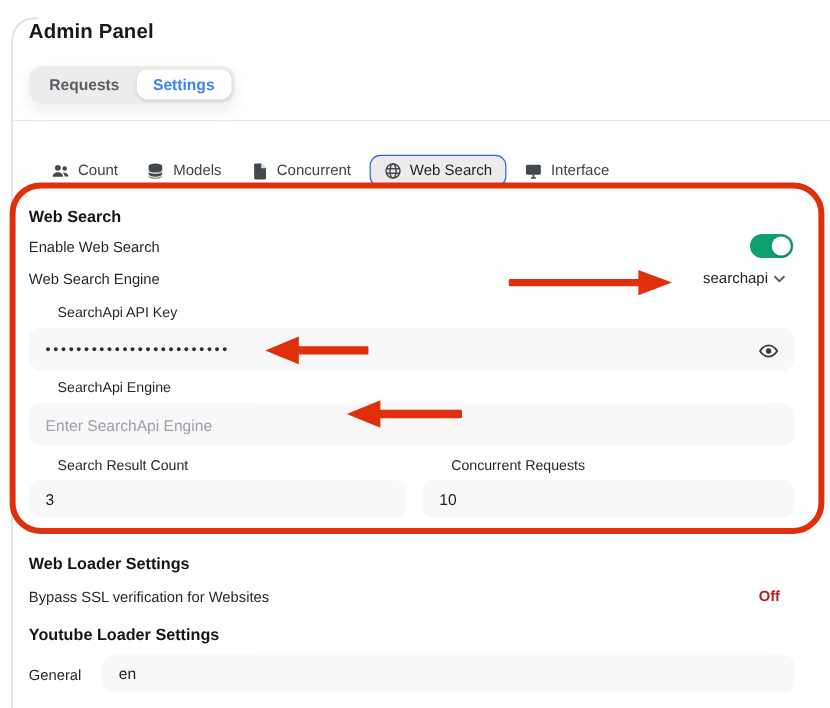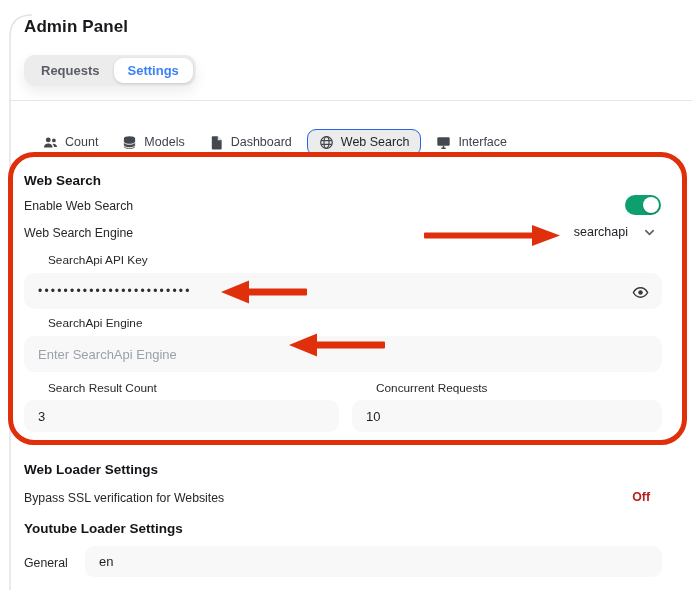--- a/index.html
+++ b/index.html
@@ -37,21 +37,21 @@
 
   .sec-title{position:absolute;left:24px;font-size:13.5px;font-weight:600;color:#131519;}
   .row-label{position:absolute;left:24px;font-size:12.3px;font-weight:500;color:var(--ink2);}
   .small-label{position:absolute;left:24px;font-size:11.8px;font-weight:500;color:var(--ink2);margin-left:24px;}
 
   .toggle{position:absolute;left:625px;top:195px;width:36px;height:20px;border-radius:10px;background:var(--green);
        border:0;cursor:pointer;}
   .toggle .knob{position:absolute;right:2px;top:2px;width:16px;height:16px;border-radius:50%;background:#fff;
        box-shadow:0 1px 2px rgba(0,0,0,.25);}
 
-  .dropdown{position:absolute;right:36px;top:225px;display:inline-flex;align-items:center;gap:15px;cursor:pointer;
+  .dropdown{position:absolute;right:36px;top:225px;display:inline-flex;align-items:center;gap:3px;cursor:pointer;
        background:transparent;border:0;font-family:inherit;}
   .dropdown .val{font-size:12.5px;font-weight:500;color:#202227;}
   .dropdown .chev{color:#5a5f66;display:inline-flex;}
 
   .field{position:absolute;background:var(--field);border-radius:10px;border:0;font-family:inherit;
        font-size:13px;color:#1d1f23;padding:0 14px;outline:none;}
   .field::placeholder{color:var(--muted);}
   .field.masked{letter-spacing:2.2px;font-size:12px;color:#2c2e33;}
 
   .eye-btn{position:absolute;right:42px;top:283px;width:18px;height:18px;border:0;background:transparent;
@@ -99,21 +99,21 @@
     </span>
     <span>Models</span>
   </div>
   <div class="tab">
     <span class="ticon">
       <svg width="15" height="15" viewBox="0 0 16 16">
           <path d="M4 1.3h5.3l4.2 4.2v9a1 1 0 0 1-1 1H4a1 1 0 0 1-1-1V2.3a1 1 0 0 1 1-1z" fill="currentColor"></path>
           <path d="M9.3 1.3v4.2h4.2z" fill="#fff" opacity=".85"></path>
         </svg>
     </span>
-    <span>Dashboard</span>
+    <span>Concurrent</span>
   </div>
   <div class="tab selected">
     <span class="ticon">
       <svg width="15" height="15" viewBox="0 0 16 16" fill="none" stroke="currentColor" stroke-width="1.3">
           <circle cx="8" cy="8" r="6.2"></circle>
           <ellipse cx="8" cy="8" rx="2.7" ry="6.2"></ellipse>
           <path d="M2.2 6h11.6M2.2 10h11.6"></path>
         </svg>
     </span>
     <span>Web Search</span>

